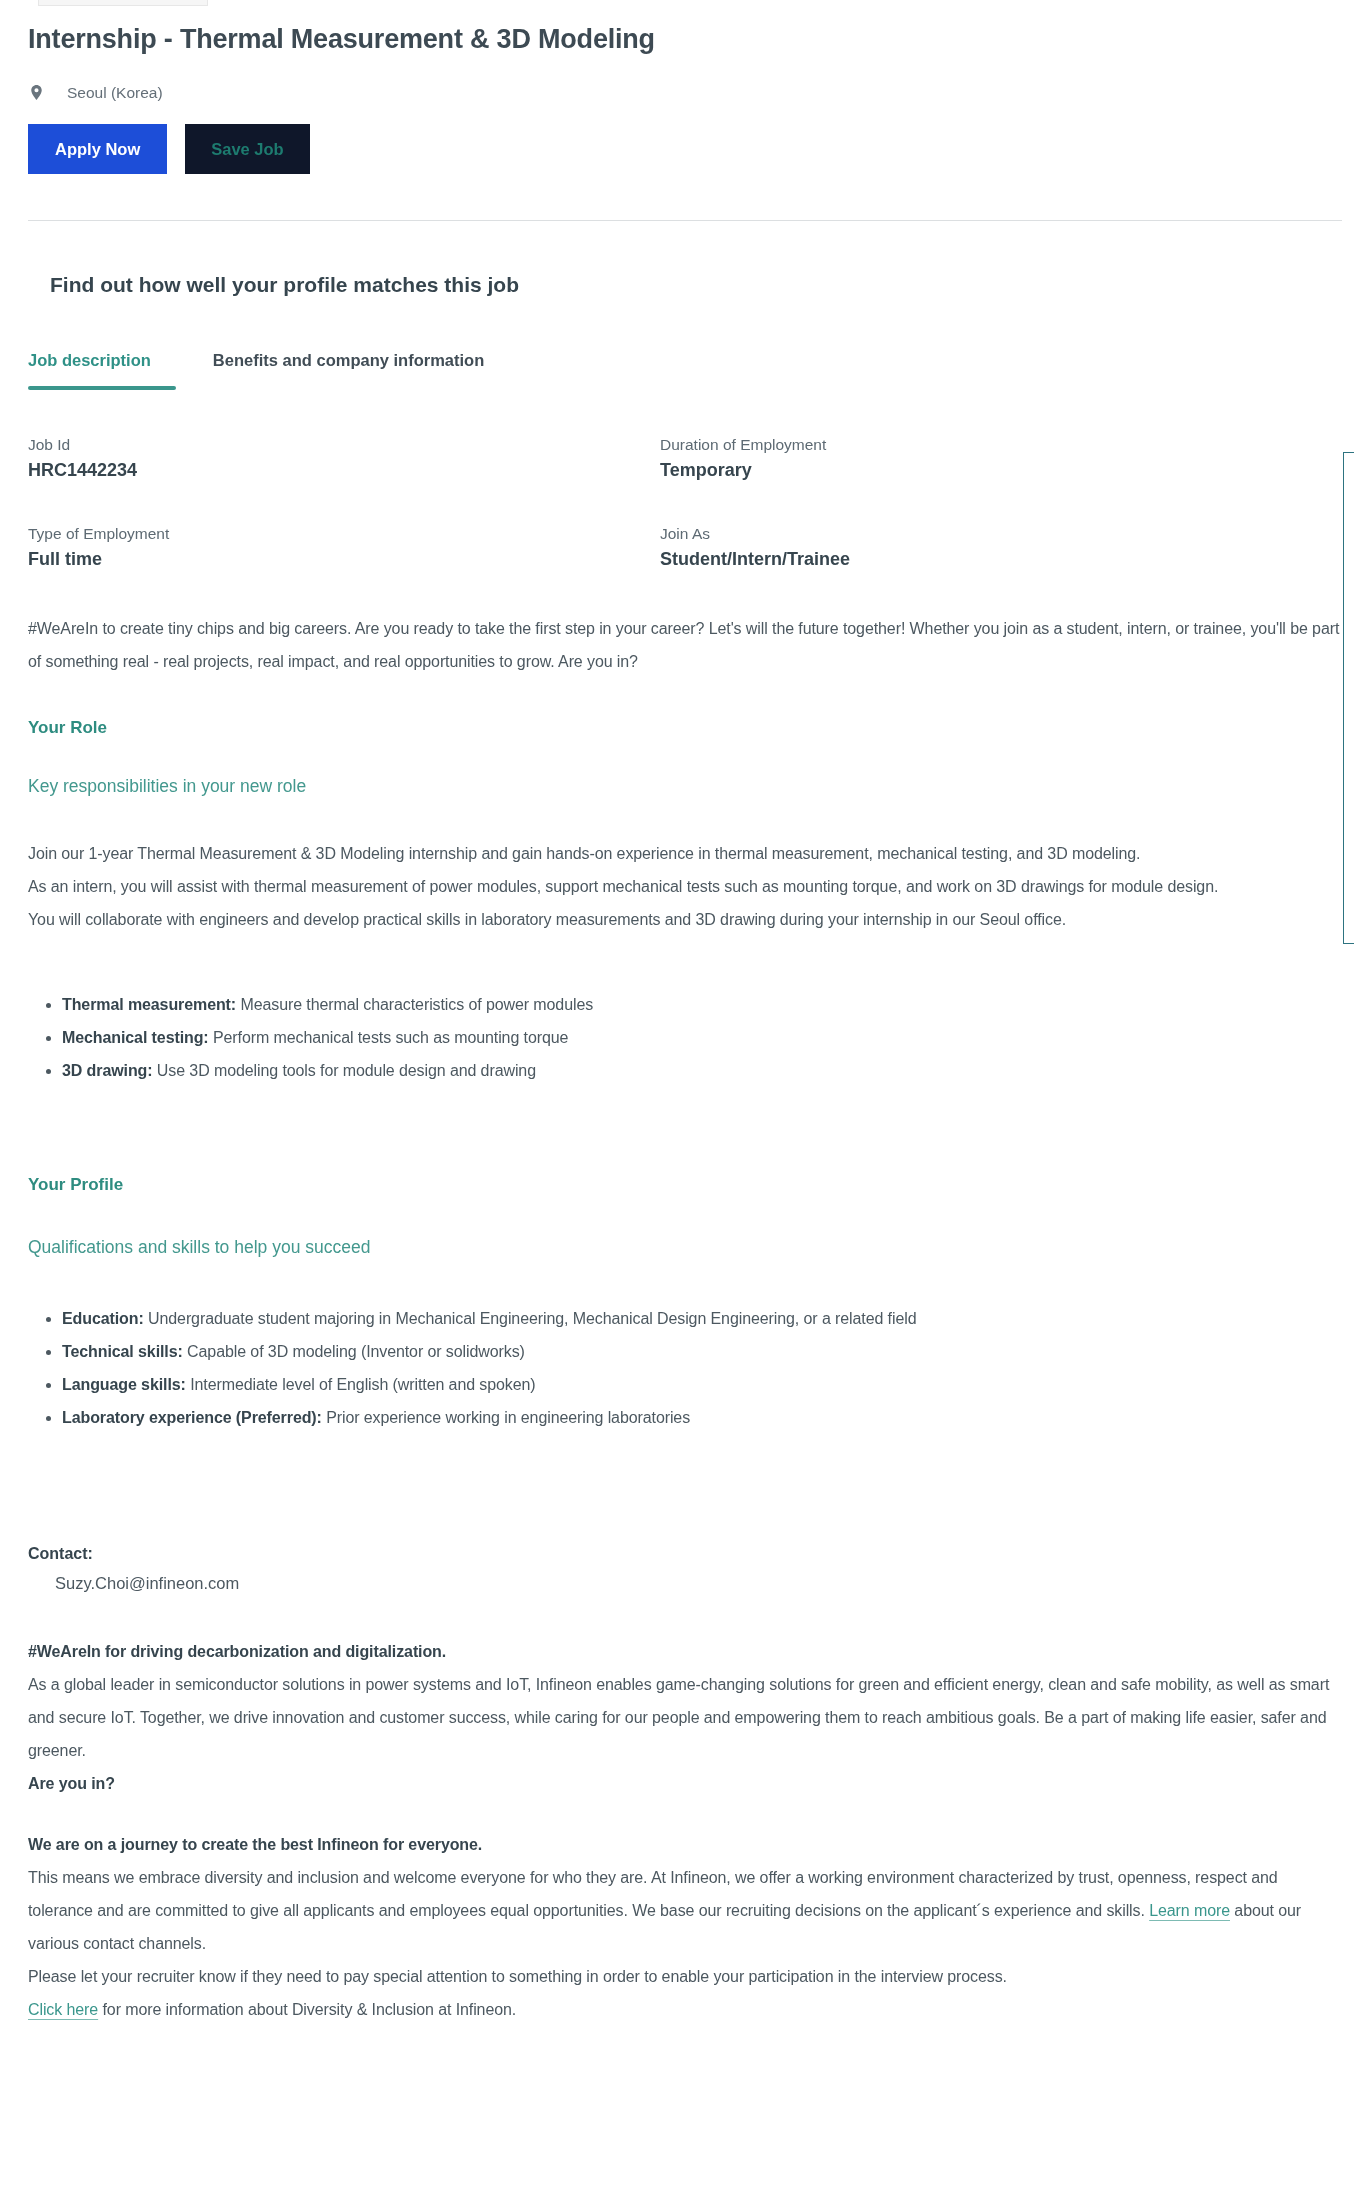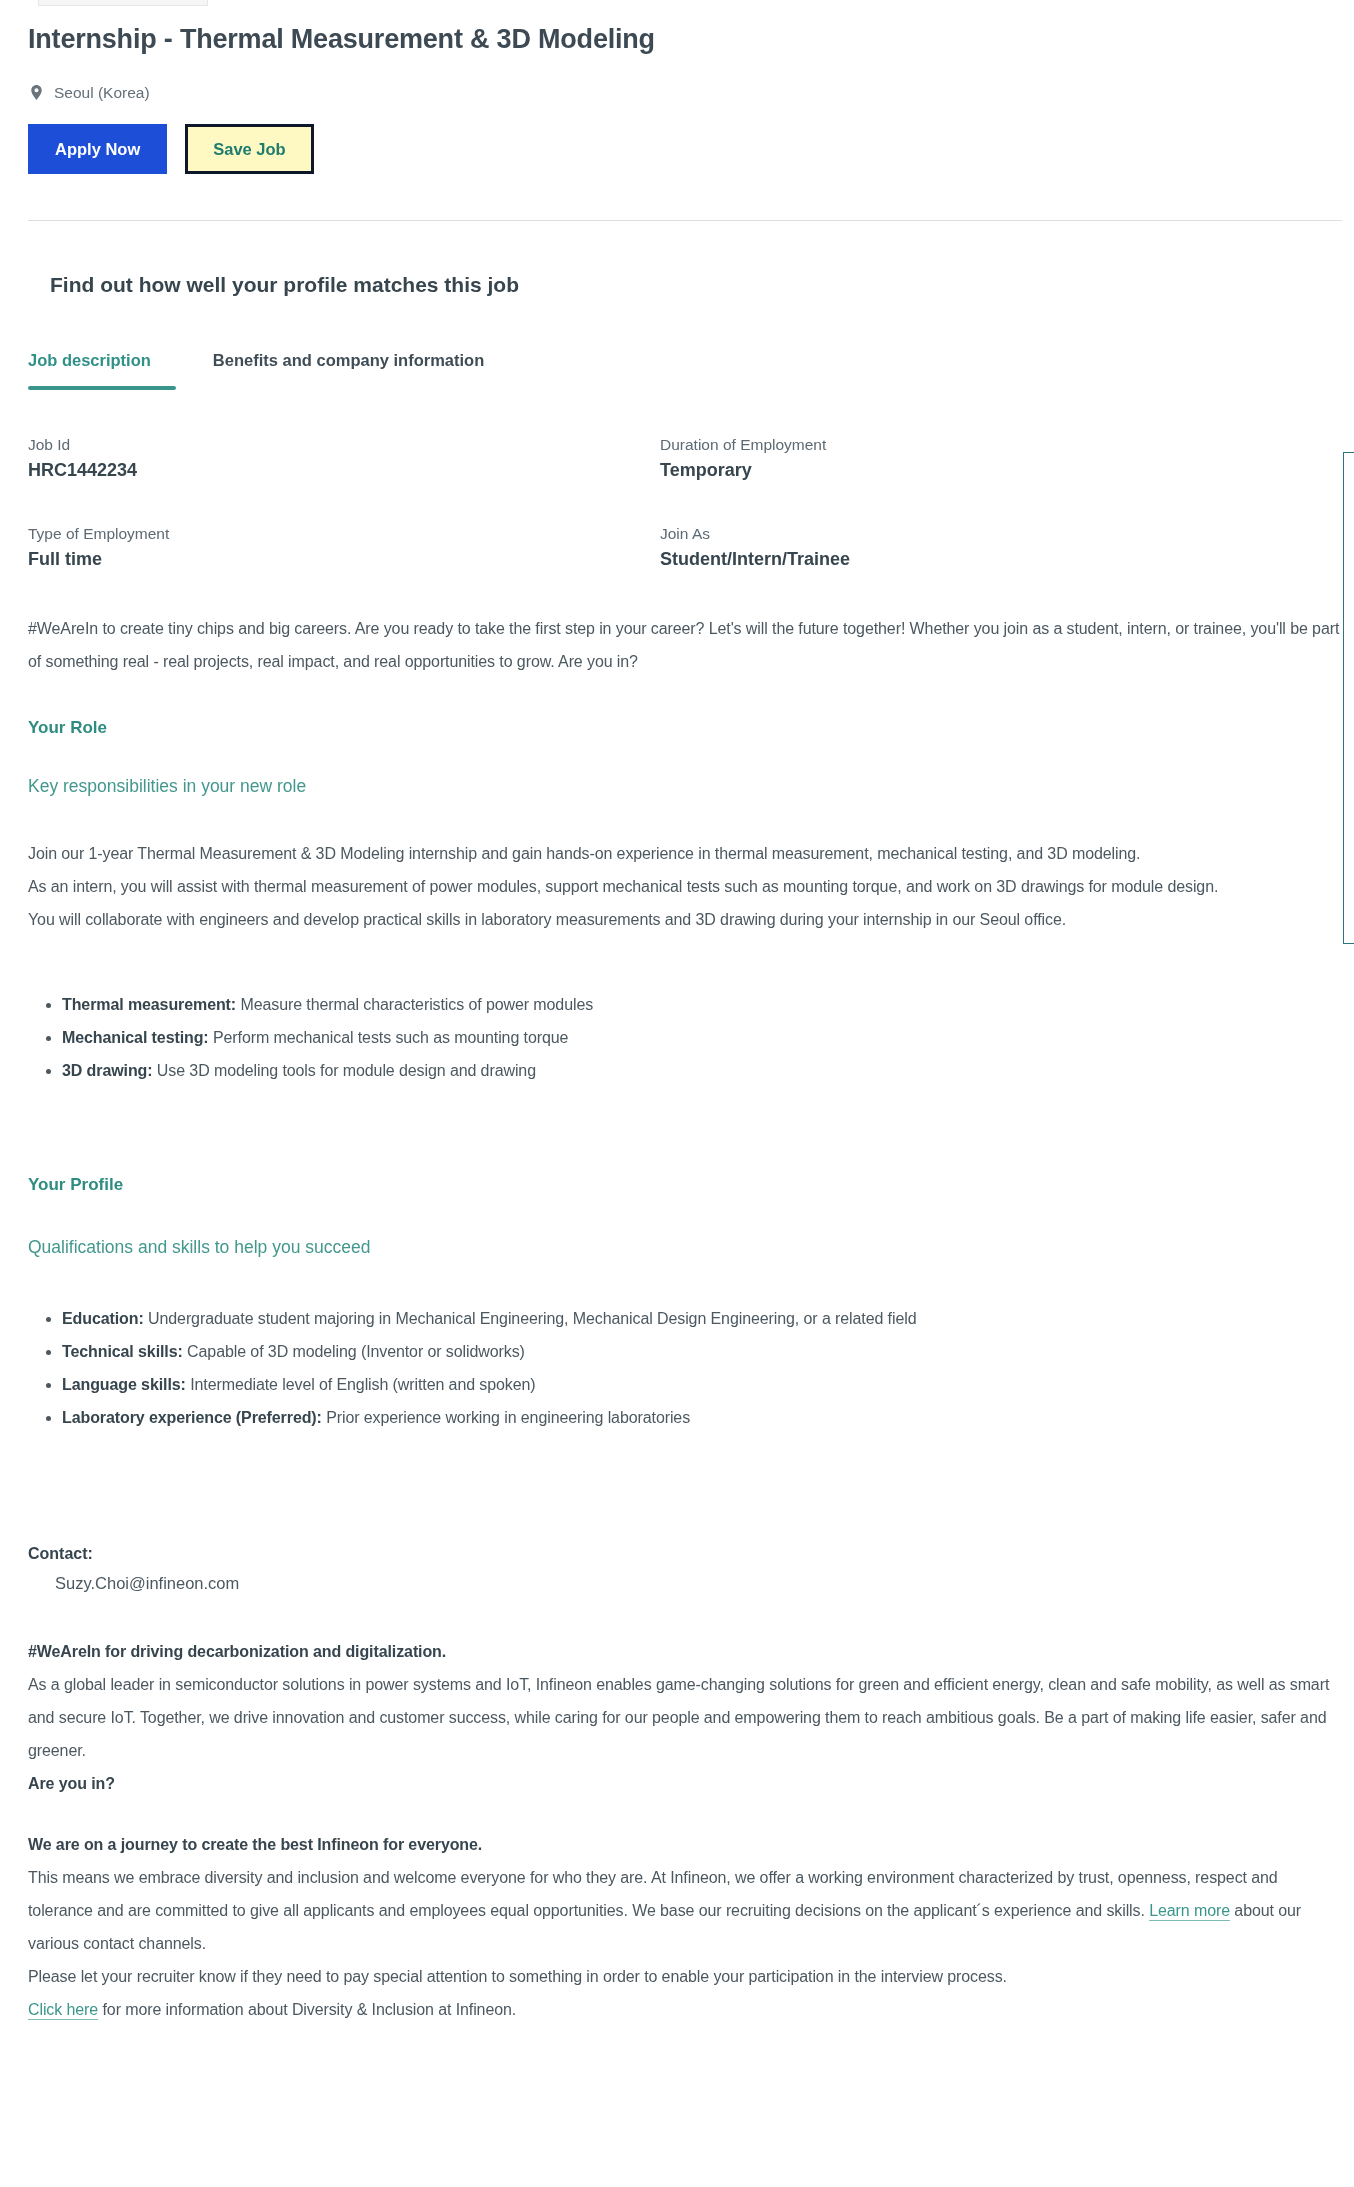--- a/index.html
+++ b/index.html
@@ -13,32 +13,32 @@
     position:absolute; left:38px; top:0; width:170px; height:6px;
     background:#f6f6f6; border:1px solid #e7e7e7; border-top:none;
   }
   .content { padding:0 12px 0 28px; }
 
   .job-title {
     margin-top:24px; font-size:27px; font-weight:700; color:#3d4a53;
     letter-spacing:-0.2px;
   }
   .location-row {
-    margin-top:27px; display:flex; align-items:center; gap:9px;
+    margin-top:27px; display:flex; align-items:center; gap:22px;
     color:#646f78; font-size:15.5px;
   }
   .pin-icon svg { display:block; }
 
   .btn-row { margin-top:21px; display:flex; gap:18px; }
   .btn {
     font-family:inherit; font-size:16.5px; font-weight:700; cursor:pointer;
     height:50px; display:inline-flex; align-items:center; justify-content:center;
   }
   .btn-primary { background:#1d4ed8; color:#ffffff; border:none; padding:0 27px; }
-  .btn-secondary { background:#fef9c3; color:#1d7b6f; border:3px solid #0f172a; padding:0 25px; }
+  .btn-secondary { background:#0f172a; color:#1d7b6f; border:1px solid #0f172a; padding:0 25px; }
 
   .divider { margin-top:46px; border:none; border-top:1px solid #dcdfe1; }
 
   .match-heading {
     margin:52px 0 0 22px; font-size:21px; font-weight:700; color:#36454e;
   }
 
   .tabs { margin-top:54px; display:flex; gap:62px; }
   .tab {
     position:relative; font-size:16.5px; font-weight:600; color:#414d56;

